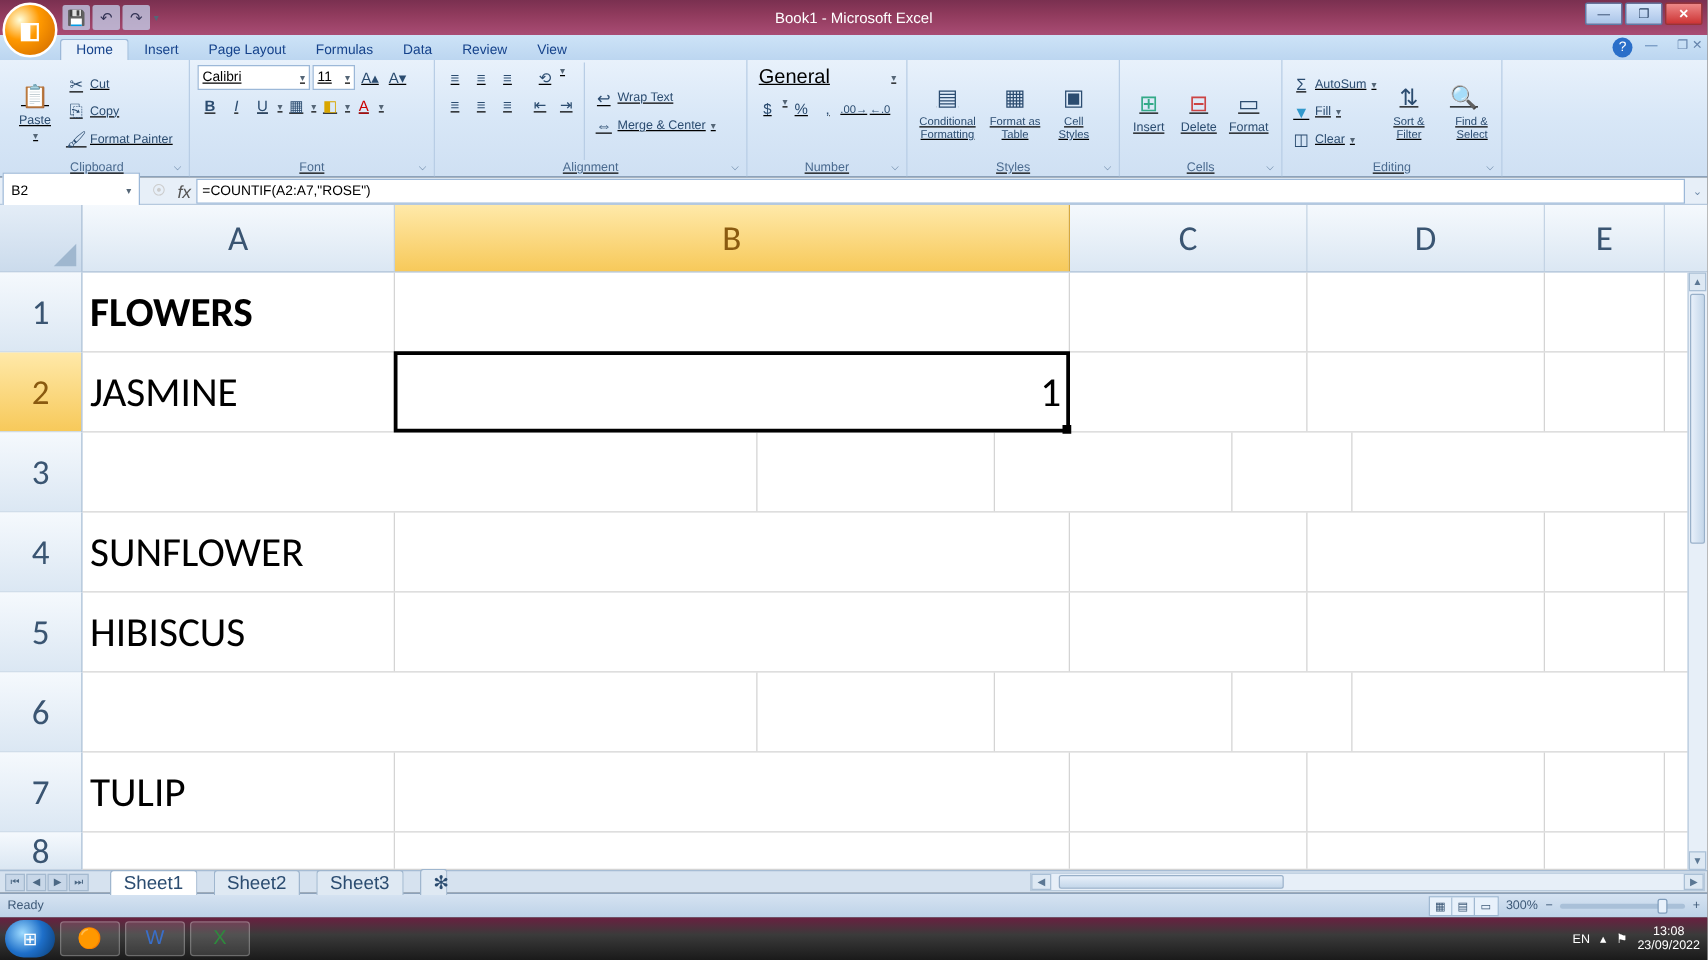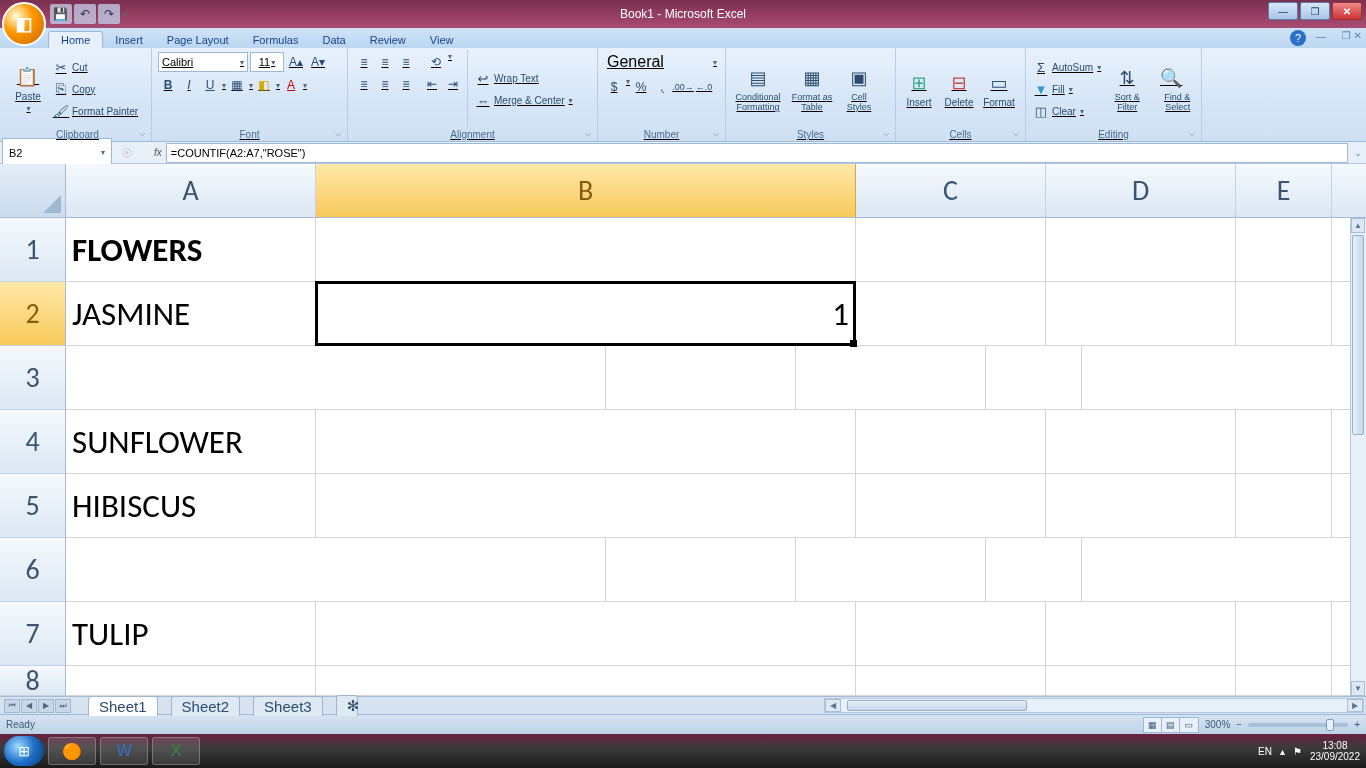--- a/index.html
+++ b/index.html
@@ -26,30 +26,30 @@
 .group-label::after { content: "⌵"; position: absolute; right: 2px; font-size: 8px; color: #6a86a6; }
 .bigbtn { width: 40px; display:flex; flex-direction:column; align-items:center; justify-content:center; font-size:10px; color:#2b4c70; gap:2px; padding:2px; }
 .bigbtn .ico { width:24px; height:24px; display:flex; align-items:center; justify-content:center; font-size:18px; }
 .smallrow { display:flex; flex-direction:column; gap:2px; font-size:10px; color:#2b4c70; justify-content:center; }
 .smallrow .row { display:flex; align-items:center; gap:3px; height:20px; padding:0 3px; white-space:nowrap; }
 .row .ico16 { width:16px; height:16px; display:flex; align-items:center; justify-content:center; font-size:13px; }
 .font-box { display:flex; flex-direction:column; gap:3px; padding:2px; }
 .font-box .row1 { display:flex; gap:2px; align-items:center; }
 .font-box select, .font-box .combo { font-size:11px; height:20px; border:1px solid #9cb8d8; background:#fff; }
 .combo.fontname { width:90px; padding:1px 3px; display:flex; align-items:center; justify-content:space-between; }
-.combo.fontsize { width:34px; padding:1px 3px; display:flex; align-items:center; justify-content:center; }
+.combo.fontsize { width:34px; padding:1px 3px; display:flex; align-items:center; justify-content:space-between; }
 .font-box .row2 { display:flex; gap:1px; align-items:center; }
 .tbtn { width:20px; height:20px; border:1px solid transparent; display:flex; align-items:center; justify-content:center; font-size:12px; color:#2b4c70; }
 .align-grid { display:flex; flex-direction:column; gap:2px; padding:2px; }
 .align-grid .r { display:flex; gap:1px; }
 .formula-bar { height:22px; background:#e7eff8; border-bottom:1px solid #b6c9de; display:flex; align-items:center; }
 .name-box { width:110px; height:30px; margin:1px 2px; background:#fff; border:1px solid #9cb8d8; font-size:11px; padding:1px 6px; display:flex; align-items:center; justify-content:space-between; }
 .fb-btns { display:flex; gap:2px; padding:0 4px; align-items:center; }
 .fb-btns .b { width:18px; height:18px; display:flex; align-items:center; justify-content:center; font-size:11px; color:#6b87a7; }
-.fx-label { font-style:italic; font-size:10px; color:#555; padding:0 4px 0 2px;margin-left:12px; }
+.fx-label { font-style:italic; font-size:14px; color:#555; padding:0 4px 0 2px; }
 .formula-input { flex:1; height:20px; background:#fff; border:1px solid #9cb8d8; font-size:11px; padding:1px 4px; margin-right:2px; display:flex; align-items:center; }
 .fb-expand { width:16px; font-size:9px; color:#6b87a7; text-align:center; }
 .sheet-area { position:relative; height: 532px; background:#fff; display:flex; }
 .sheet-main { flex:1; position:relative; overflow:hidden; }
 .col-headers { display:flex; background:linear-gradient(to bottom,#f5f9fd,#dbe7f3); height:54px; border-bottom:1px solid #a6bcd4; }
 .corner { width:66px; background:linear-gradient(to bottom,#e4edf7,#cbdbec); border-right:1px solid #a6bcd4; position:relative; }
 .corner::after { content:""; position:absolute; right:4px; bottom:4px; width:0; height:0; border-left:18px solid transparent; border-bottom:18px solid #9fb7cf; }
 .colh { border-right:1px solid #c3d3e4; display:flex; align-items:center; justify-content:center; font-size:28px; font-family:Calibri,sans-serif; color:#3a5572; }
 .colh.A { width:250px; }
 .colh.B { width:540px; background:linear-gradient(to bottom,#ffe9a9,#f7c95a); color:#8a5a10; border-right-color:#d6a83e; }

